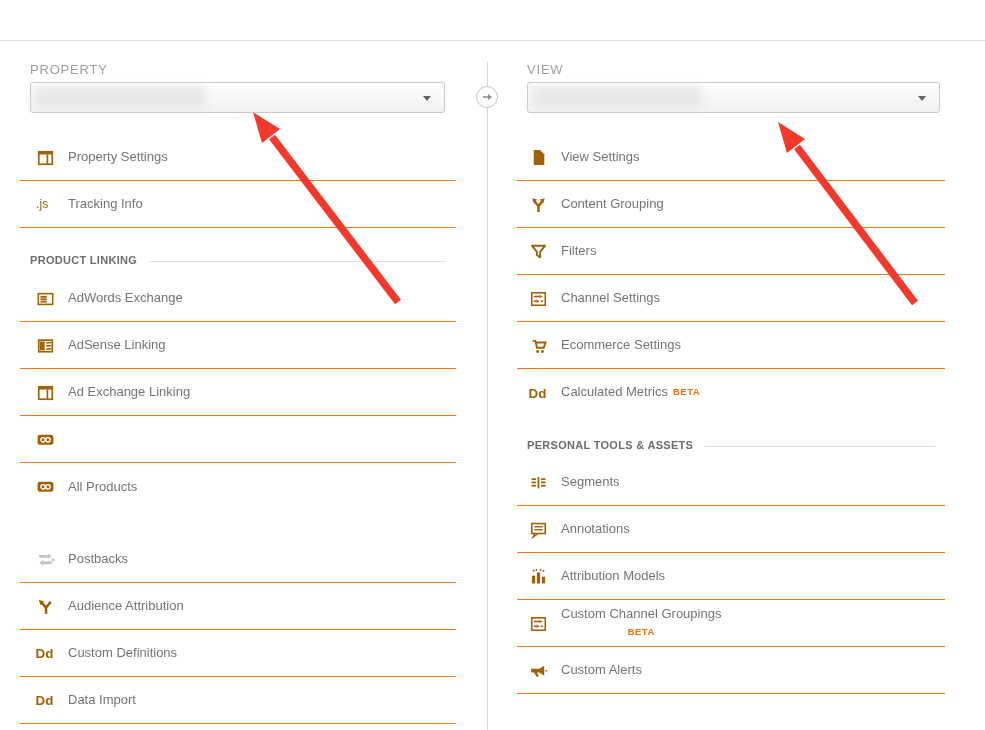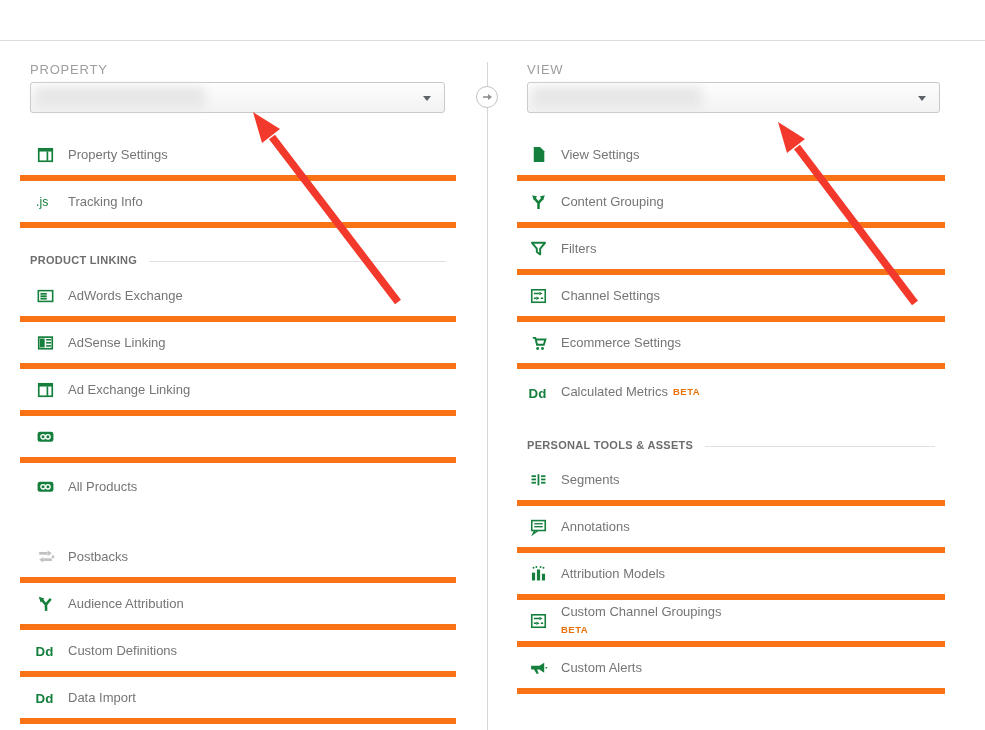--- a/index.html
+++ b/index.html
@@ -43,27 +43,27 @@
   .redacted{
     position:absolute;left:4px;top:4px;bottom:4px;width:170px;
     background:#e7e7e7;filter:blur(5px);border-radius:2px;
   }
   .caret{
     position:absolute;right:13px;top:13px;width:0;height:0;
     border-left:4.5px solid transparent;border-right:4.5px solid transparent;
     border-top:5px solid #5f6368;
   }
   .row{
-    height:47px;box-sizing:border-box;border-bottom:6px solid #f97316;
+    height:47px;box-sizing:border-box;border-bottom:1px solid #f97316;
     display:flex;align-items:center;padding-left:15px;cursor:pointer;
   }
-  #col-view .row{padding-left:11px;}
+  #col-view .row{padding-left:11px;text-align:center;}
   .row.no-border{border-bottom:none;}
   .row .icon{
-    width:20px;height:20px;margin-right:13px;color:#15803d;flex:0 0 20px;
+    width:20px;height:20px;margin-right:13px;color:#a16207;flex:0 0 20px;
     display:flex;align-items:center;justify-content:center;
   }
   .row.muted .icon{color:#c2c2c2;}
   .row .label{font-size:13px;color:#757575;line-height:16px;}
   .beta-inline{
     font-size:9.5px;color:#e8710a;letter-spacing:.5px;margin-left:5px;
     position:relative;top:-1px;font-weight:bold;
   }
   .beta-below{
     display:block;font-size:9.5px;color:#e8710a;letter-spacing:.5px;

